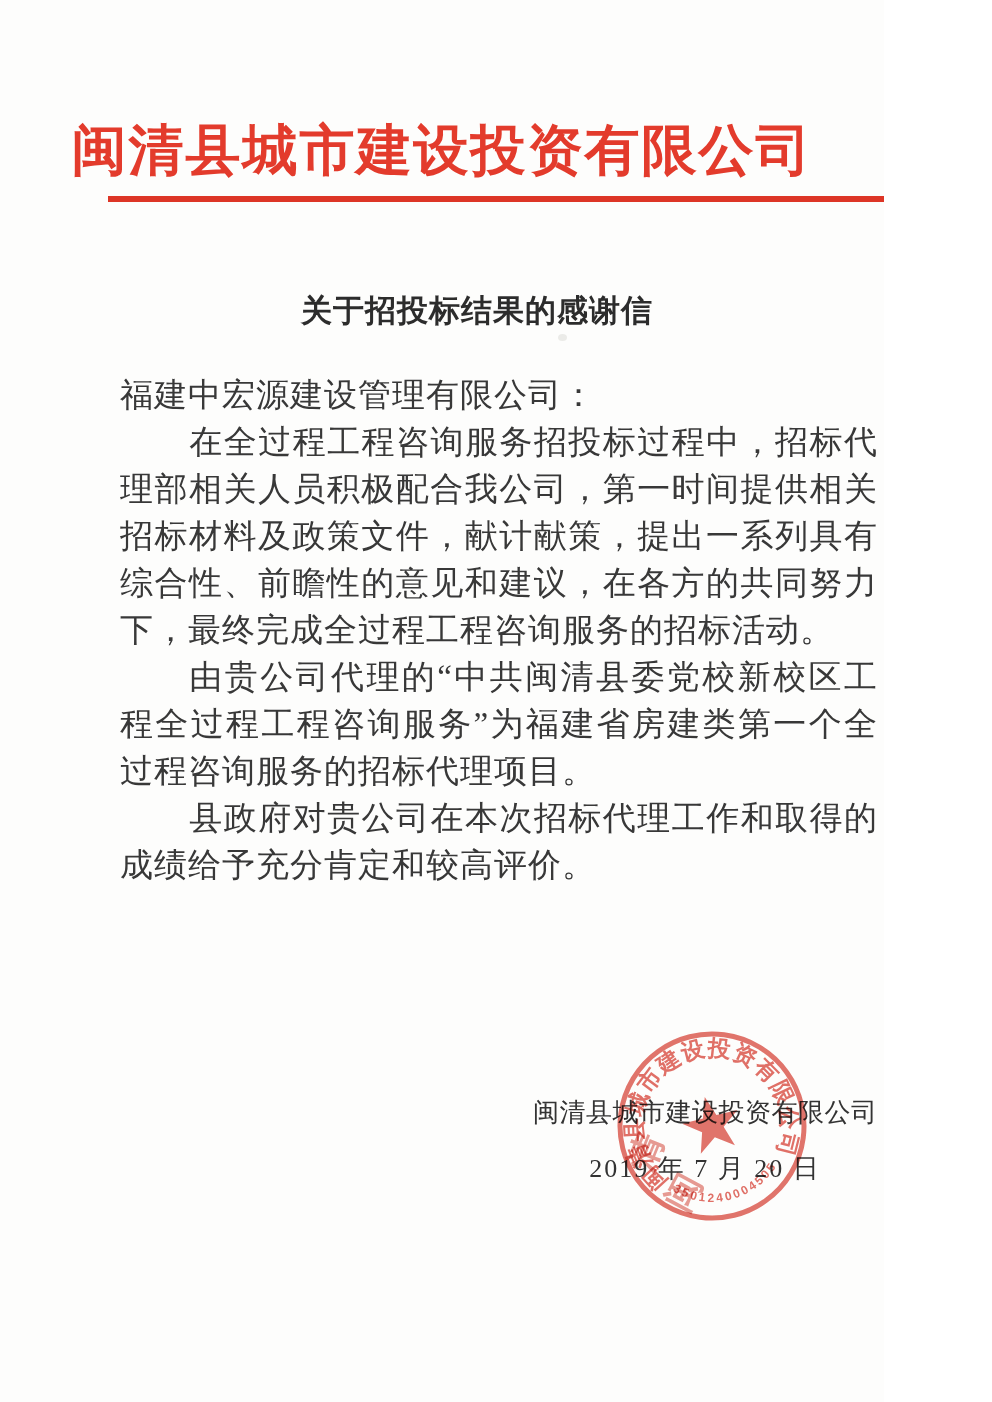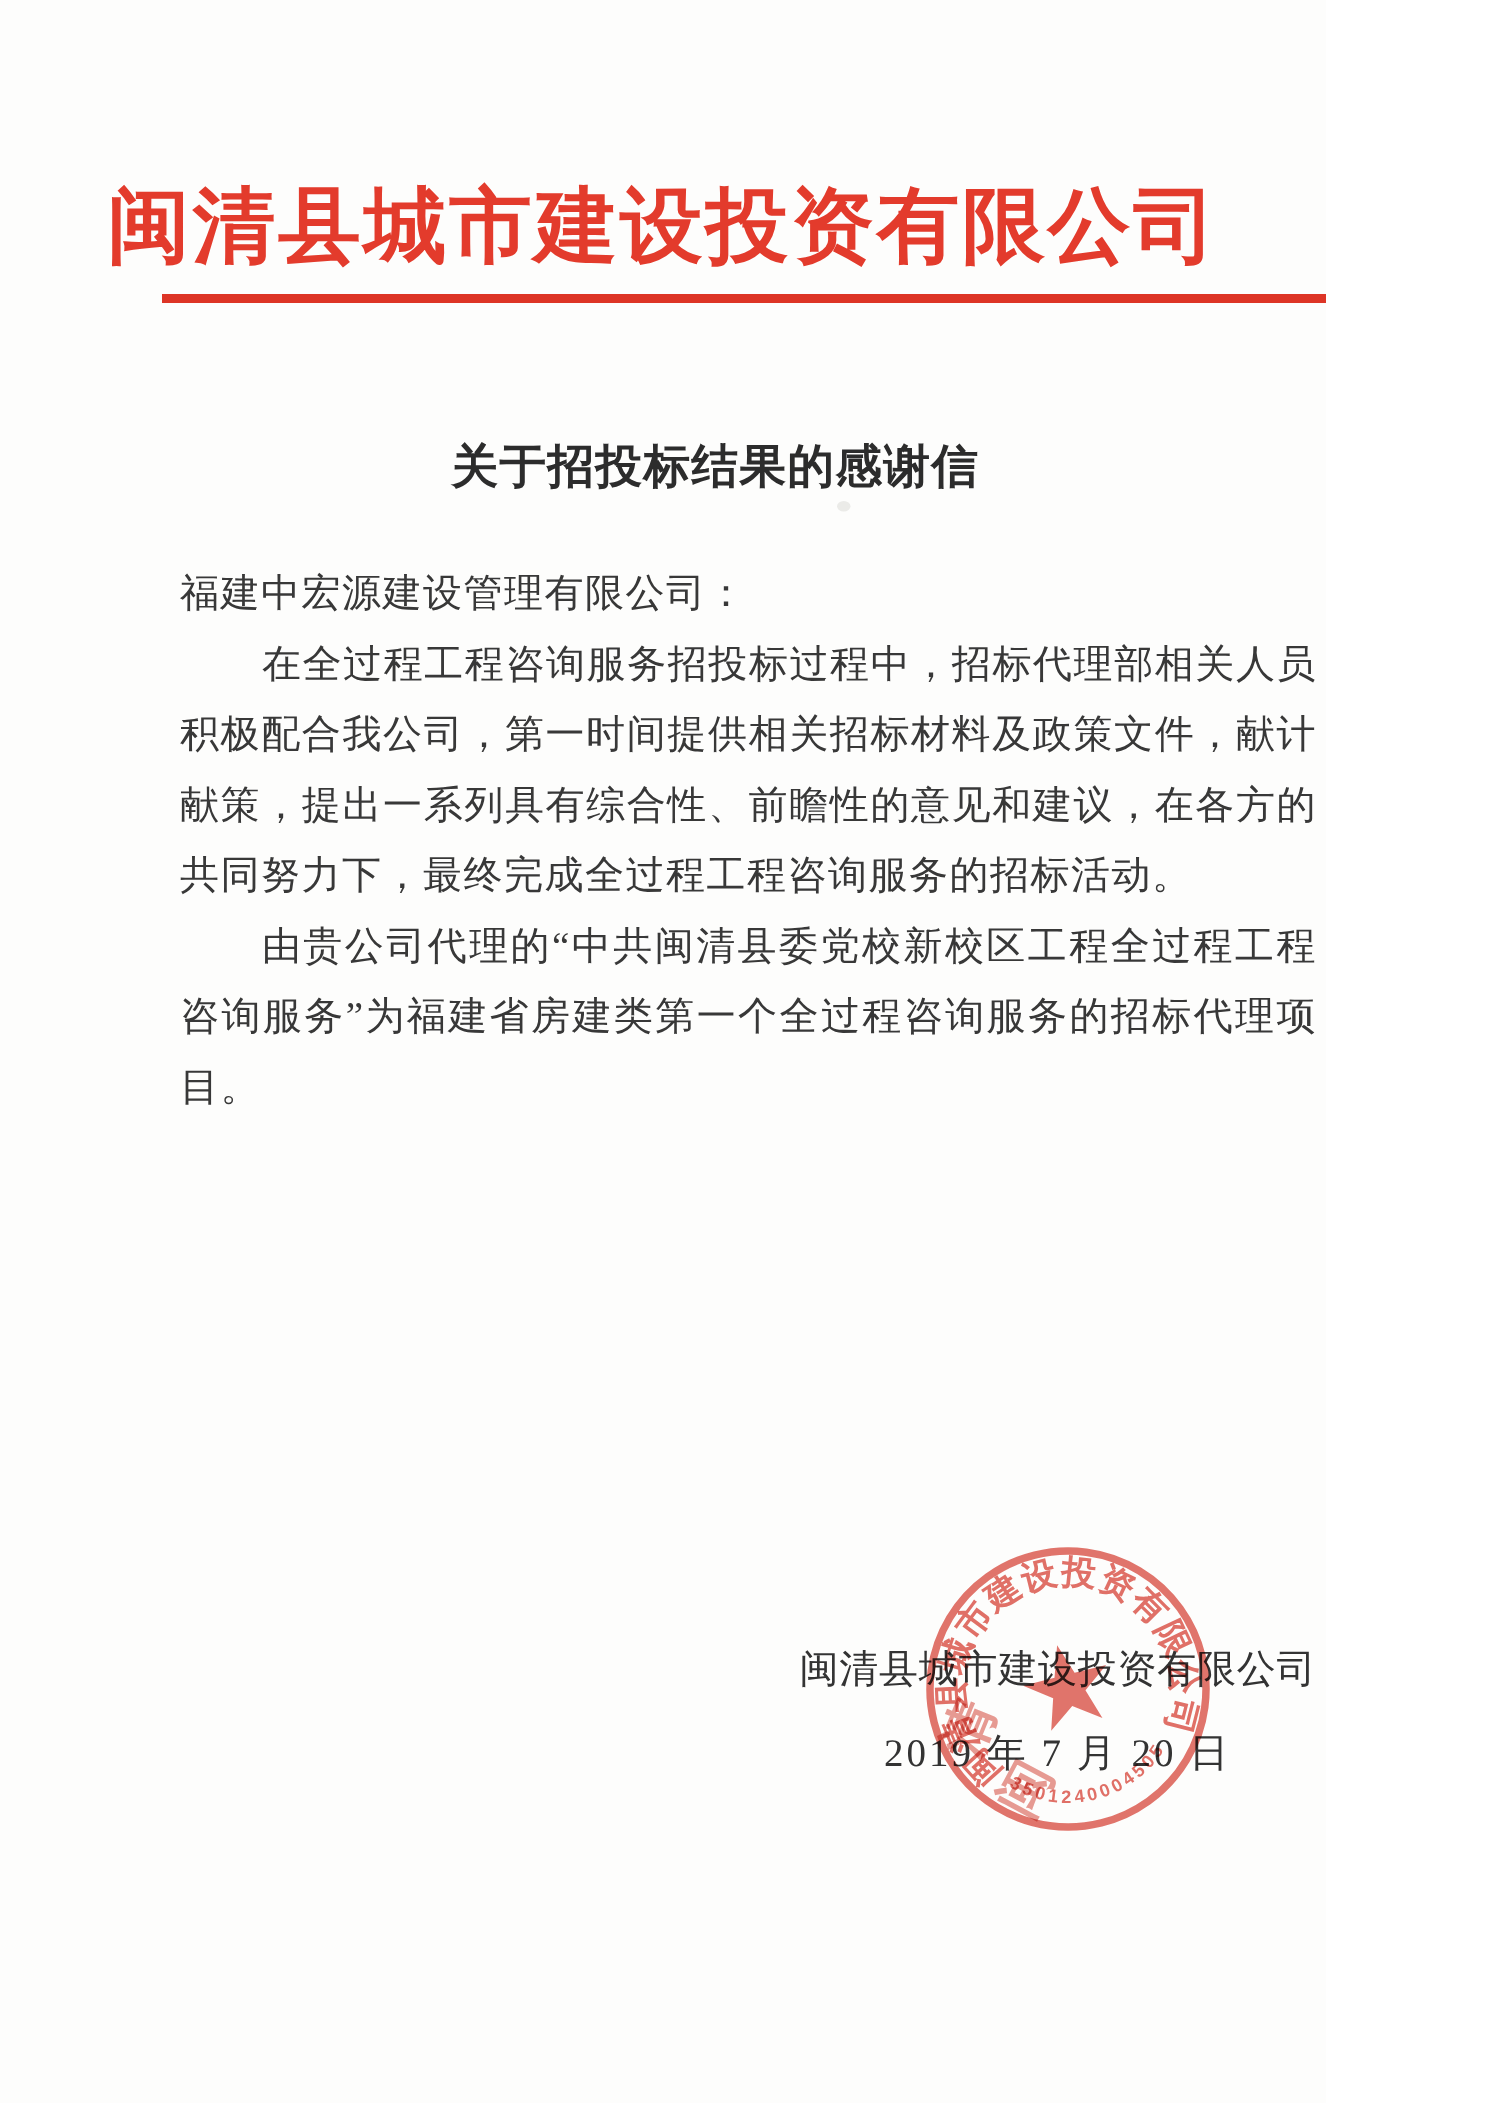--- a/index.html
+++ b/index.html
@@ -52,21 +52,21 @@
     padding-left: 35px;
   }
 
   
   .letter-body {
     position: absolute;
     top: 372px;
     left: 120px;
     width: 758px;
     color: #383838;
-    font-size: 26px;
+    font-size: 33px;
     line-height: 47px;
     letter-spacing: 1px;
     text-align: justify;
     font-family: "Liberation Serif", serif;
   }
   .letter-body p { margin: 0; }
   .letter-body p.para { text-indent: 2.1em; }
 
   
   .signoff {
@@ -130,20 +130,21 @@
 
   <div class="letterhead-name">闽清县城市建设投资有限公司</div>
   <div class="letterhead-rule"></div>
 
   <h1 class="doc-title">关于招投标结果的感谢信</h1>
 
   <main class="letter-body">
     <p class="salutation">福建中宏源建设管理有限公司：</p>
     <p class="para">在全过程工程咨询服务招投标过程中，招标代理部相关人员积极配合我公司，第一时间提供相关招标材料及政策文件，献计献策，提出一系列具有综合性、前瞻性的意见和建议，在各方的共同努力下，最终完成全过程工程咨询服务的招标活动。</p>
     <p class="para">由贵公司代理的“中共闽清县委党校新校区工程全过程工程咨询服务”为福建省房建类第一个全过程咨询服务的招标代理项目。</p>
+    <p class="para">县政府对贵公司在本次招标代理工作和取得的成绩给予充分肯定和较高评价。</p>
   </main>
 
   <div class="signoff">
     <div class="sig-company">闽清县城市建设投资有限公司</div>
     <div class="sig-date">2019 年 7 月 20 日</div>
   </div>
 
   <svg class="seal" viewBox="0 0 200 200">
     <defs>
       <path id="seal-arc-top" d="M 42.7 140.2 A 70 70 0 1 1 157.3 140.2" fill="none"></path>

